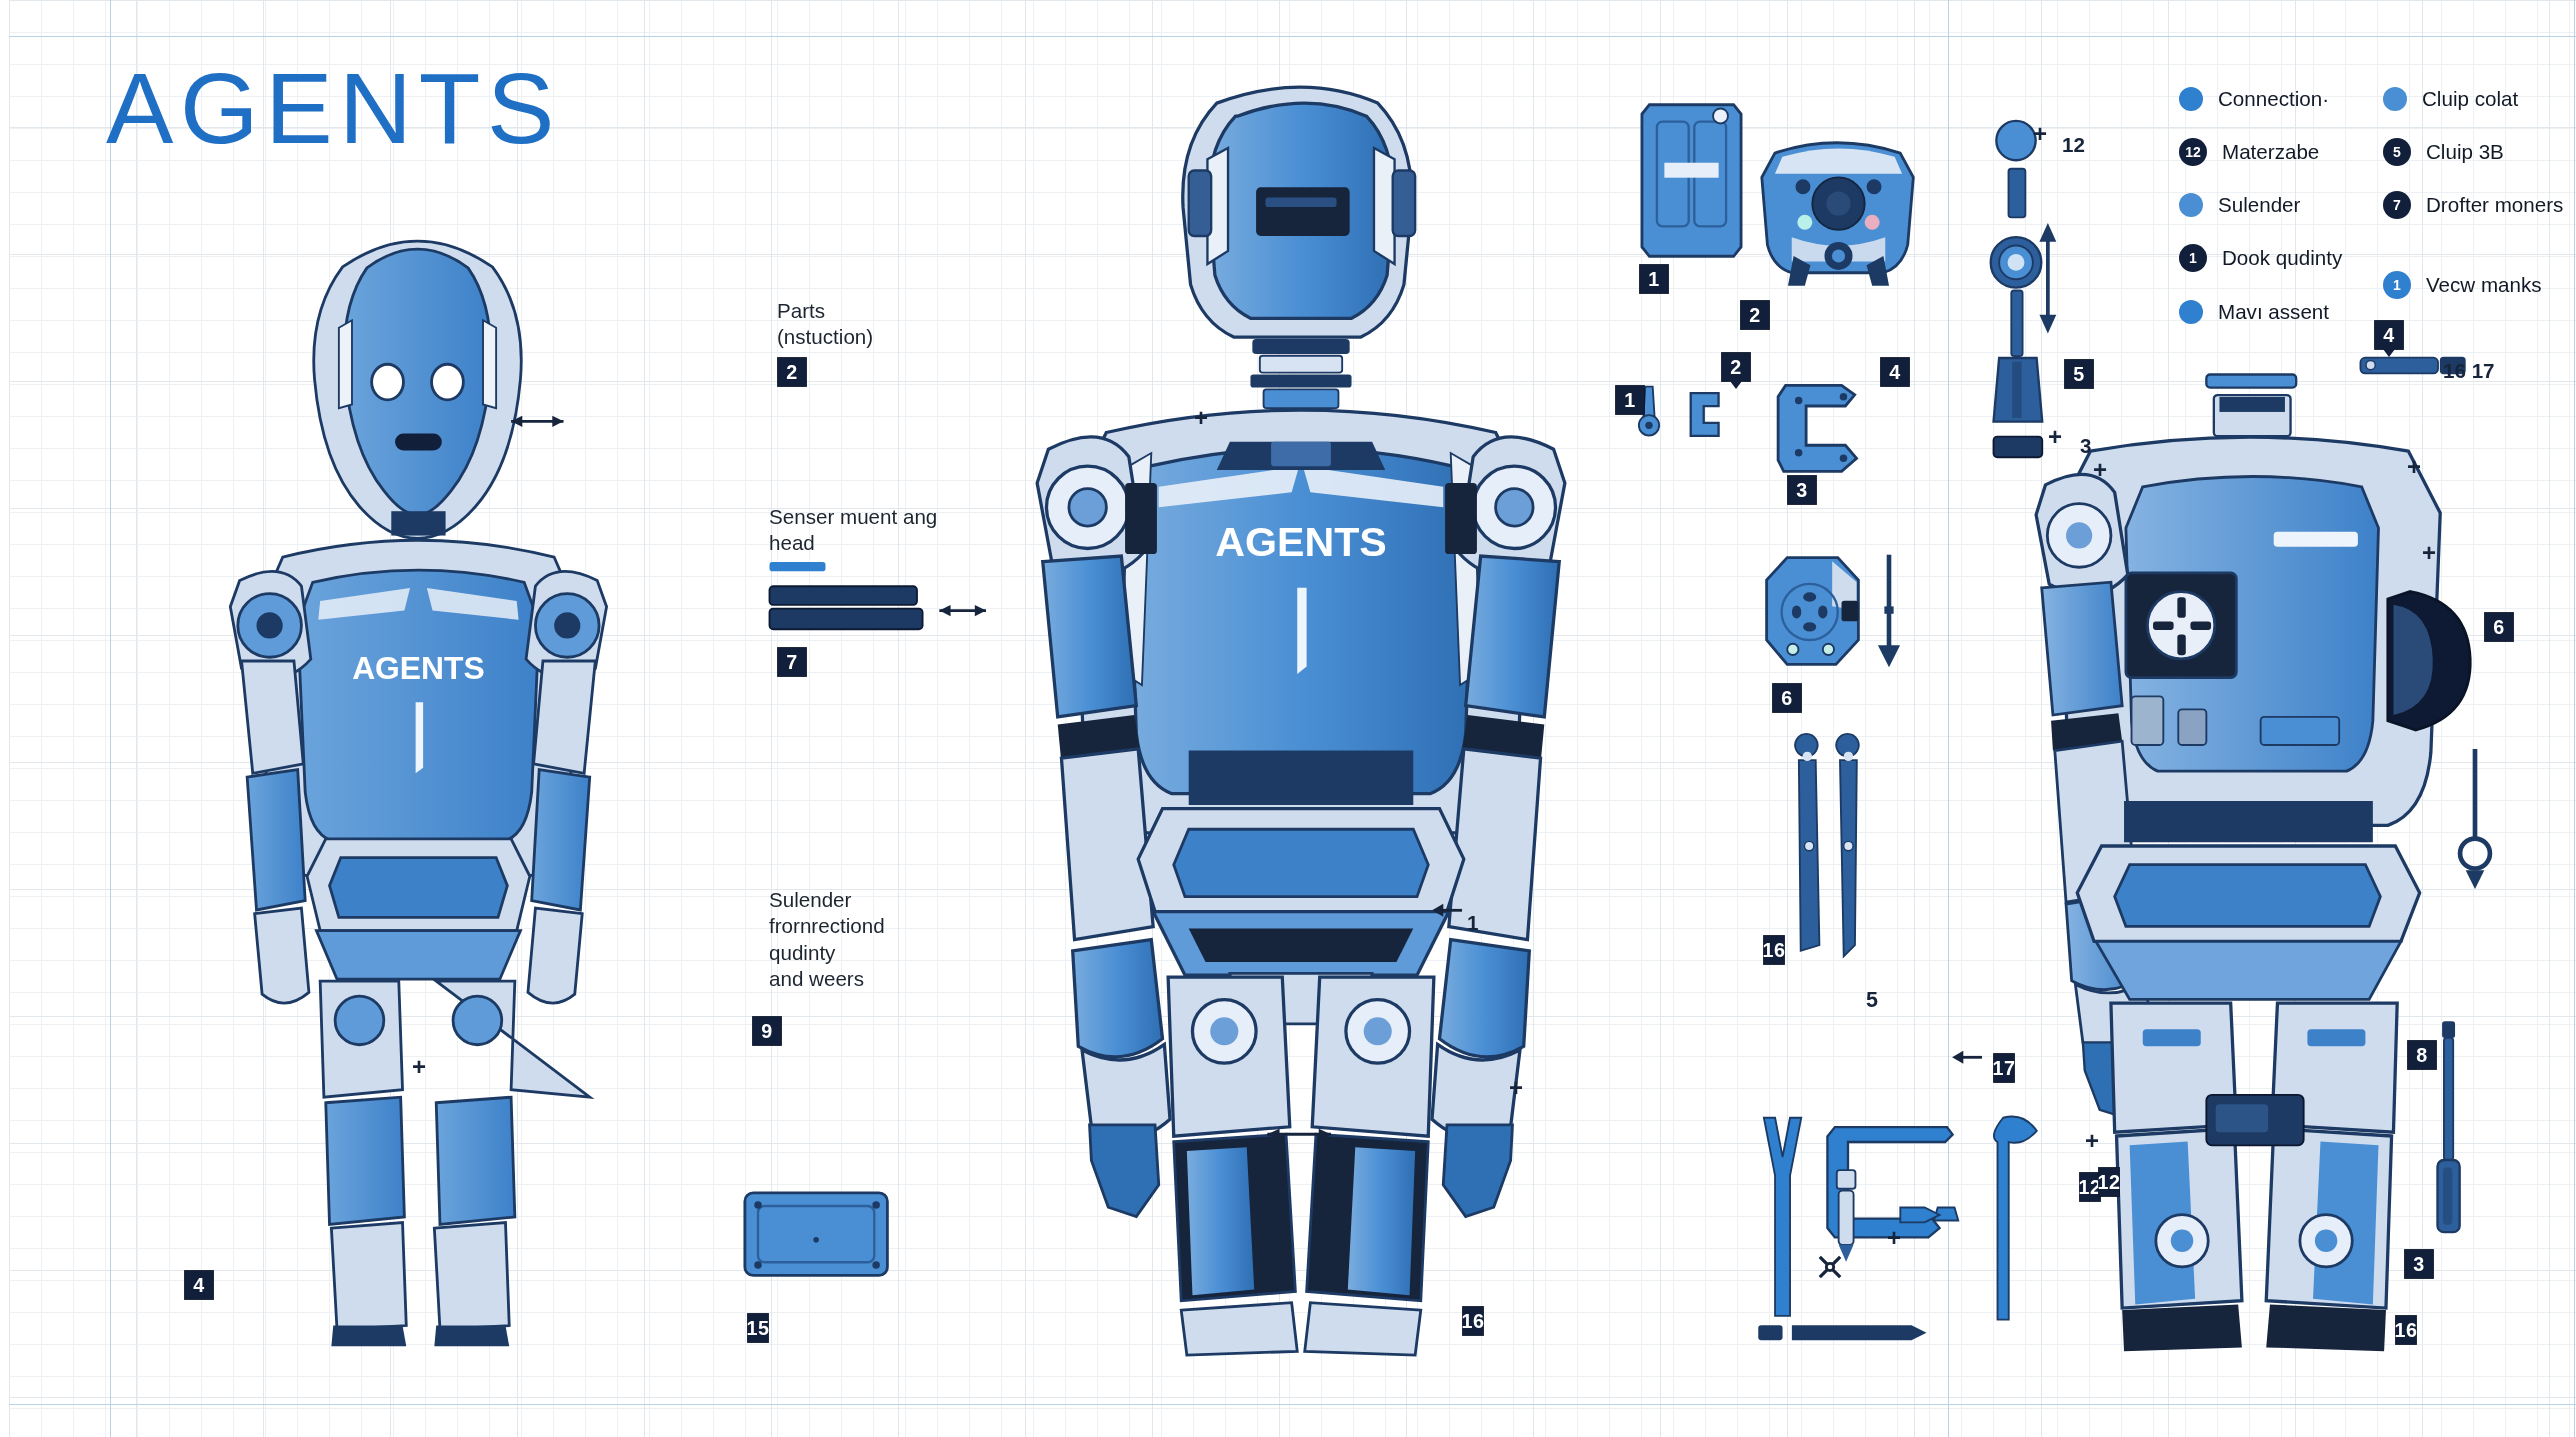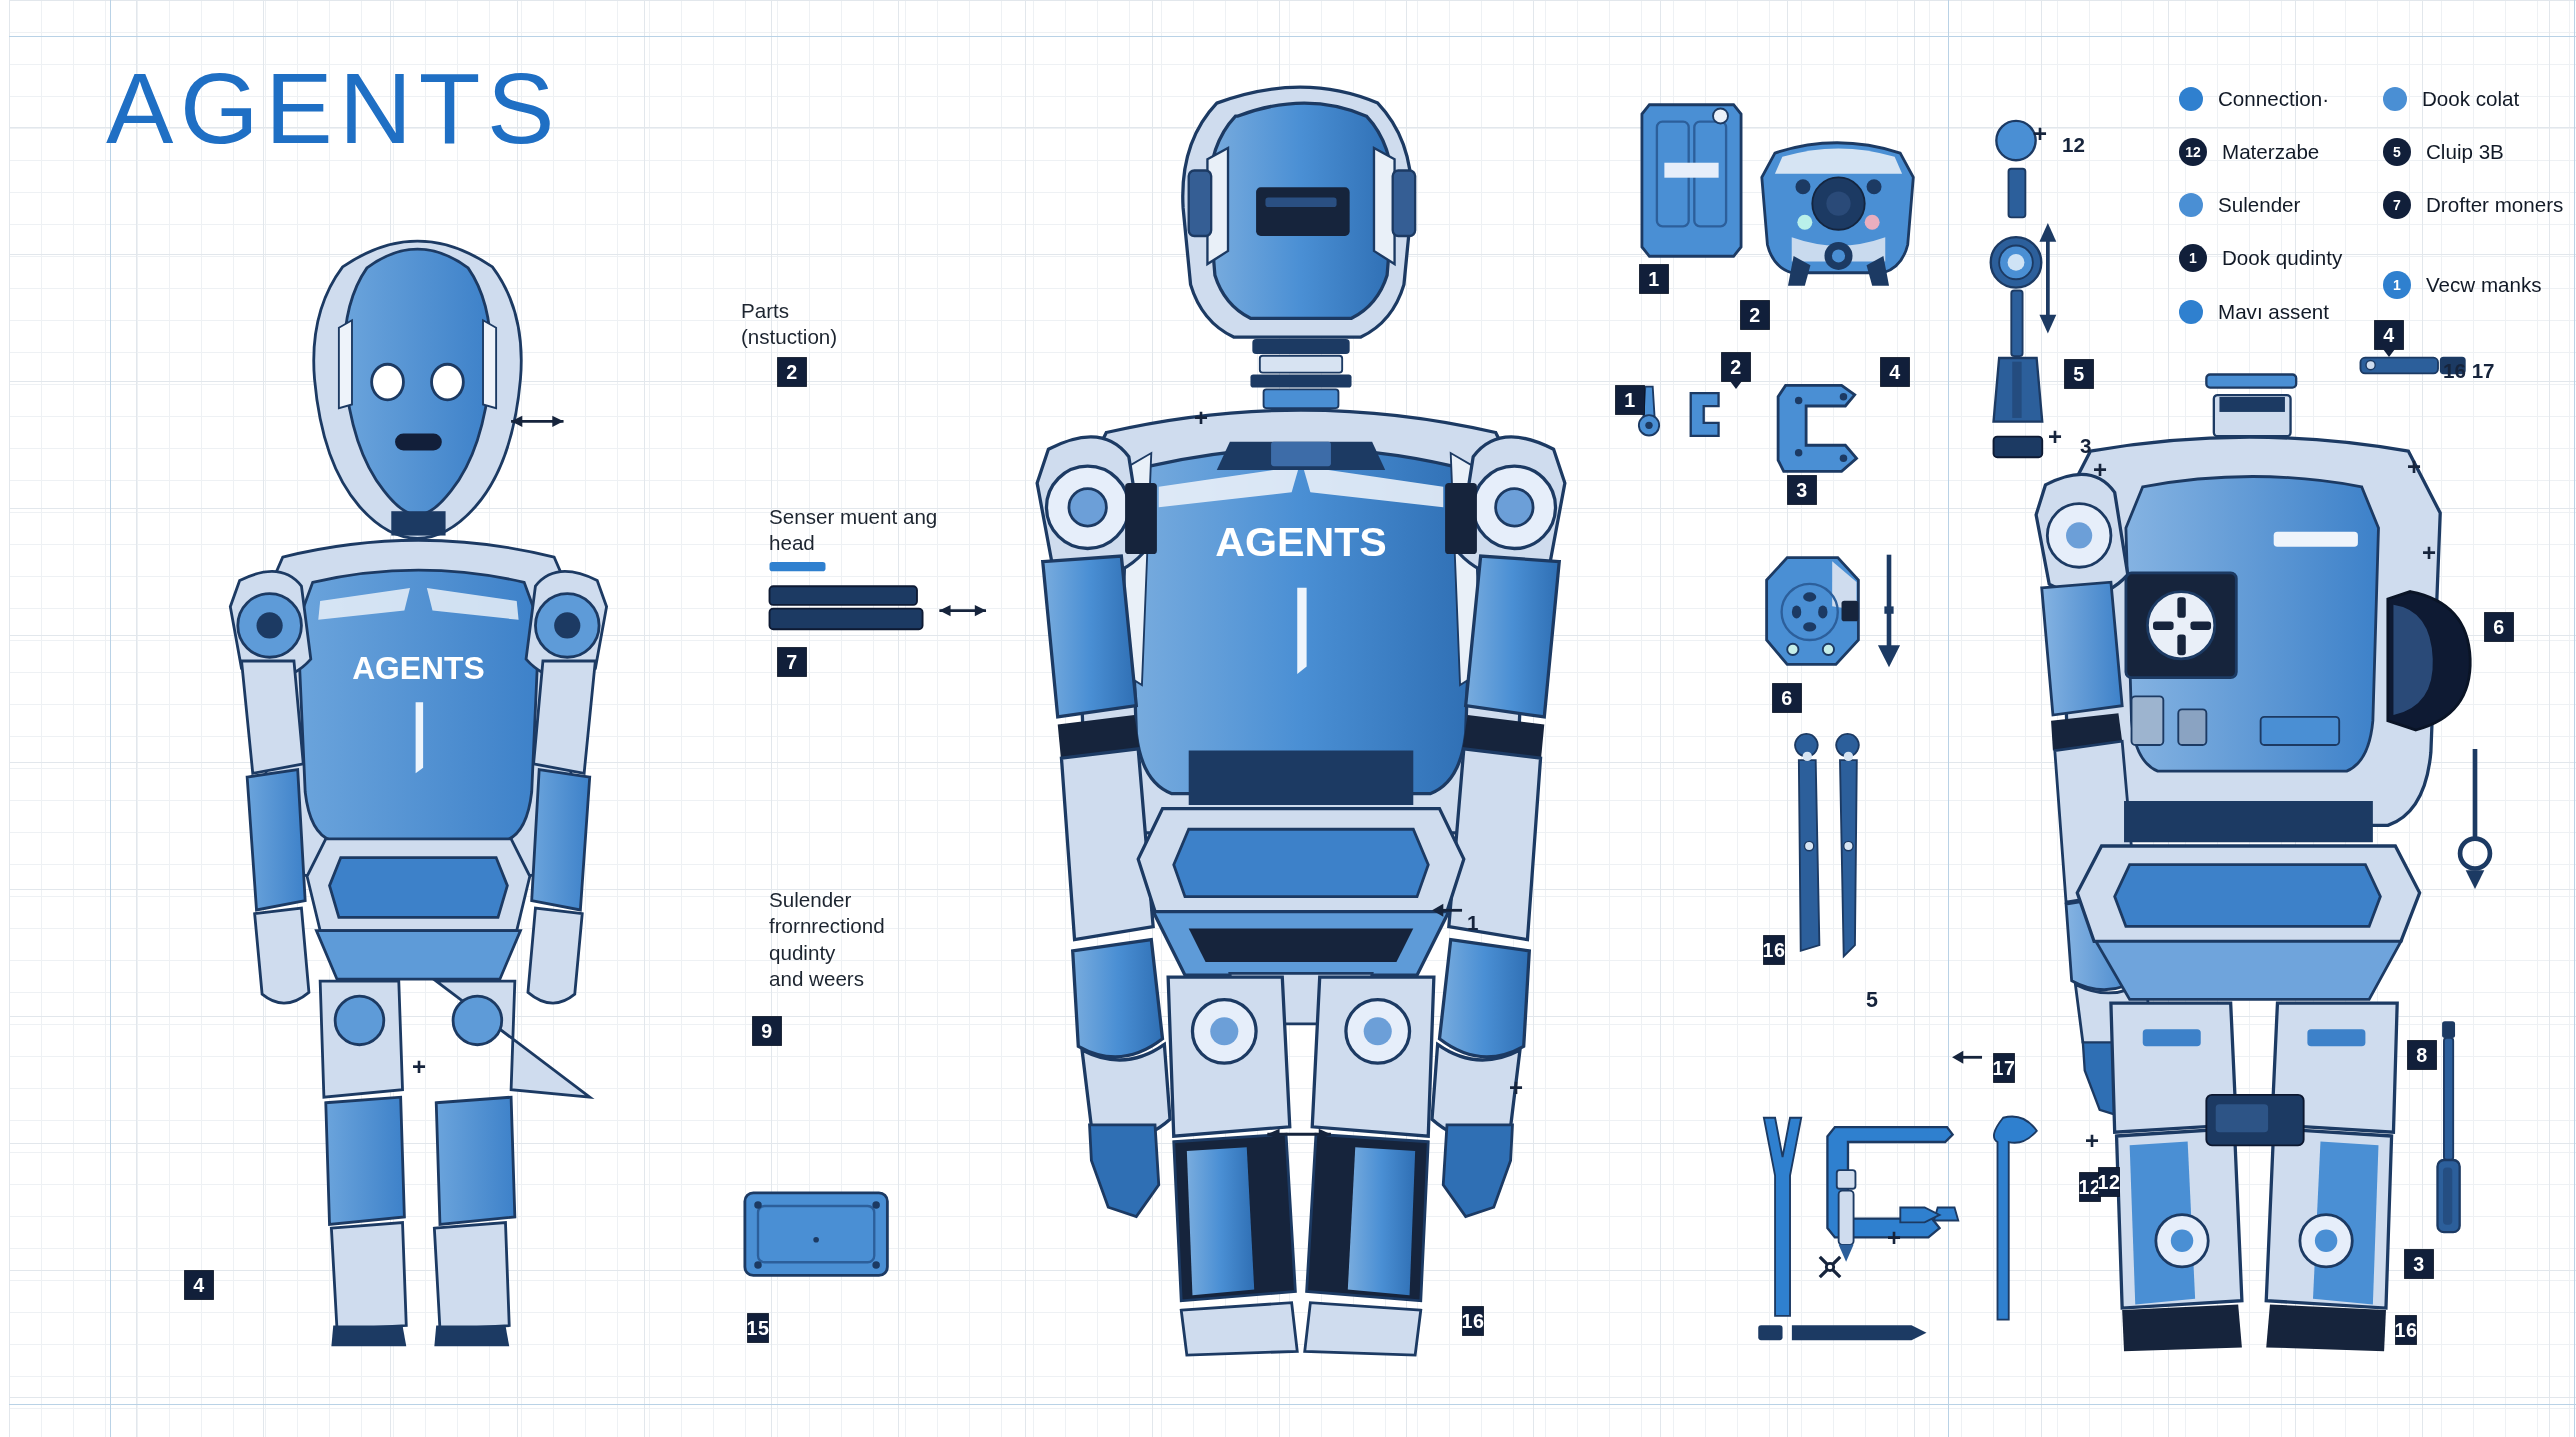--- a/index.html
+++ b/index.html
@@ -122,21 +122,21 @@
           <span class="legend-label">Dook qudinty</span>
         </div>
         <div class="legend-row">
           <span class="dot" style="background: rgb(47, 128, 207);"></span>
           <span class="legend-label">Mavı assent</span>
         </div>
       </div>
     <div class="legend-col" id="legend-right" style="left:204px">
         <div class="legend-row">
           <span class="dot" style="background: rgb(74, 143, 212);"></span>
-          <span class="legend-label">Dook colat</span>
+          <span class="legend-label">Cluip colat</span>
         </div>
         <div class="legend-row">
           <span class="dot" style="background: rgb(17, 31, 58); width: 28px; height: 28px;">5</span>
           <span class="legend-label">Cluip 3B</span>
         </div>
         <div class="legend-row">
           <span class="dot" style="background: rgb(17, 31, 58); width: 28px; height: 28px;">7</span>
           <span class="legend-label">Drofter moners</span>
         </div>
         <div class="legend-row" style="margin-top: 37px;">
@@ -640,21 +640,21 @@
       <div class="tag wide" style="left: 2071px; top: 1173px;">12</div>
       <div class="tag wide" style="left: 1985px; top: 1054px;">17</div>
       <div class="tag pin" style="left: 2366px; top: 321px;">4</div>
       <div class="tag" style="left: 2476px; top: 613px;">6</div>
       <div class="tag wide" style="left: 2090px; top: 1168px;">12</div>
       <div class="tag" style="left: 2399px; top: 1041px;">8</div>
       <div class="tag" style="left: 2396px; top: 1250px;">3</div>
       <div class="tag wide" style="left: 2387px; top: 1316px;">16</div>
     </div>
   <div id="note-layer">
-      <div class="note" style="left: 732px; top: 298px;">Parts
+      <div class="note" style="left: 768px; top: 298px;">Parts
 (nstuction)</div>
       <div class="note" style="left: 760px; top: 504px;">Senser muent ang
 head</div>
       <div class="note" style="left: 760px; top: 887px;">Sulender
 frornrectiond
 qudinty
 and weers</div>
     </div>
   <div id="dim-layer">
       <div class="arrow-lbl" style="left: 2053px; top: 133px;">12</div>

